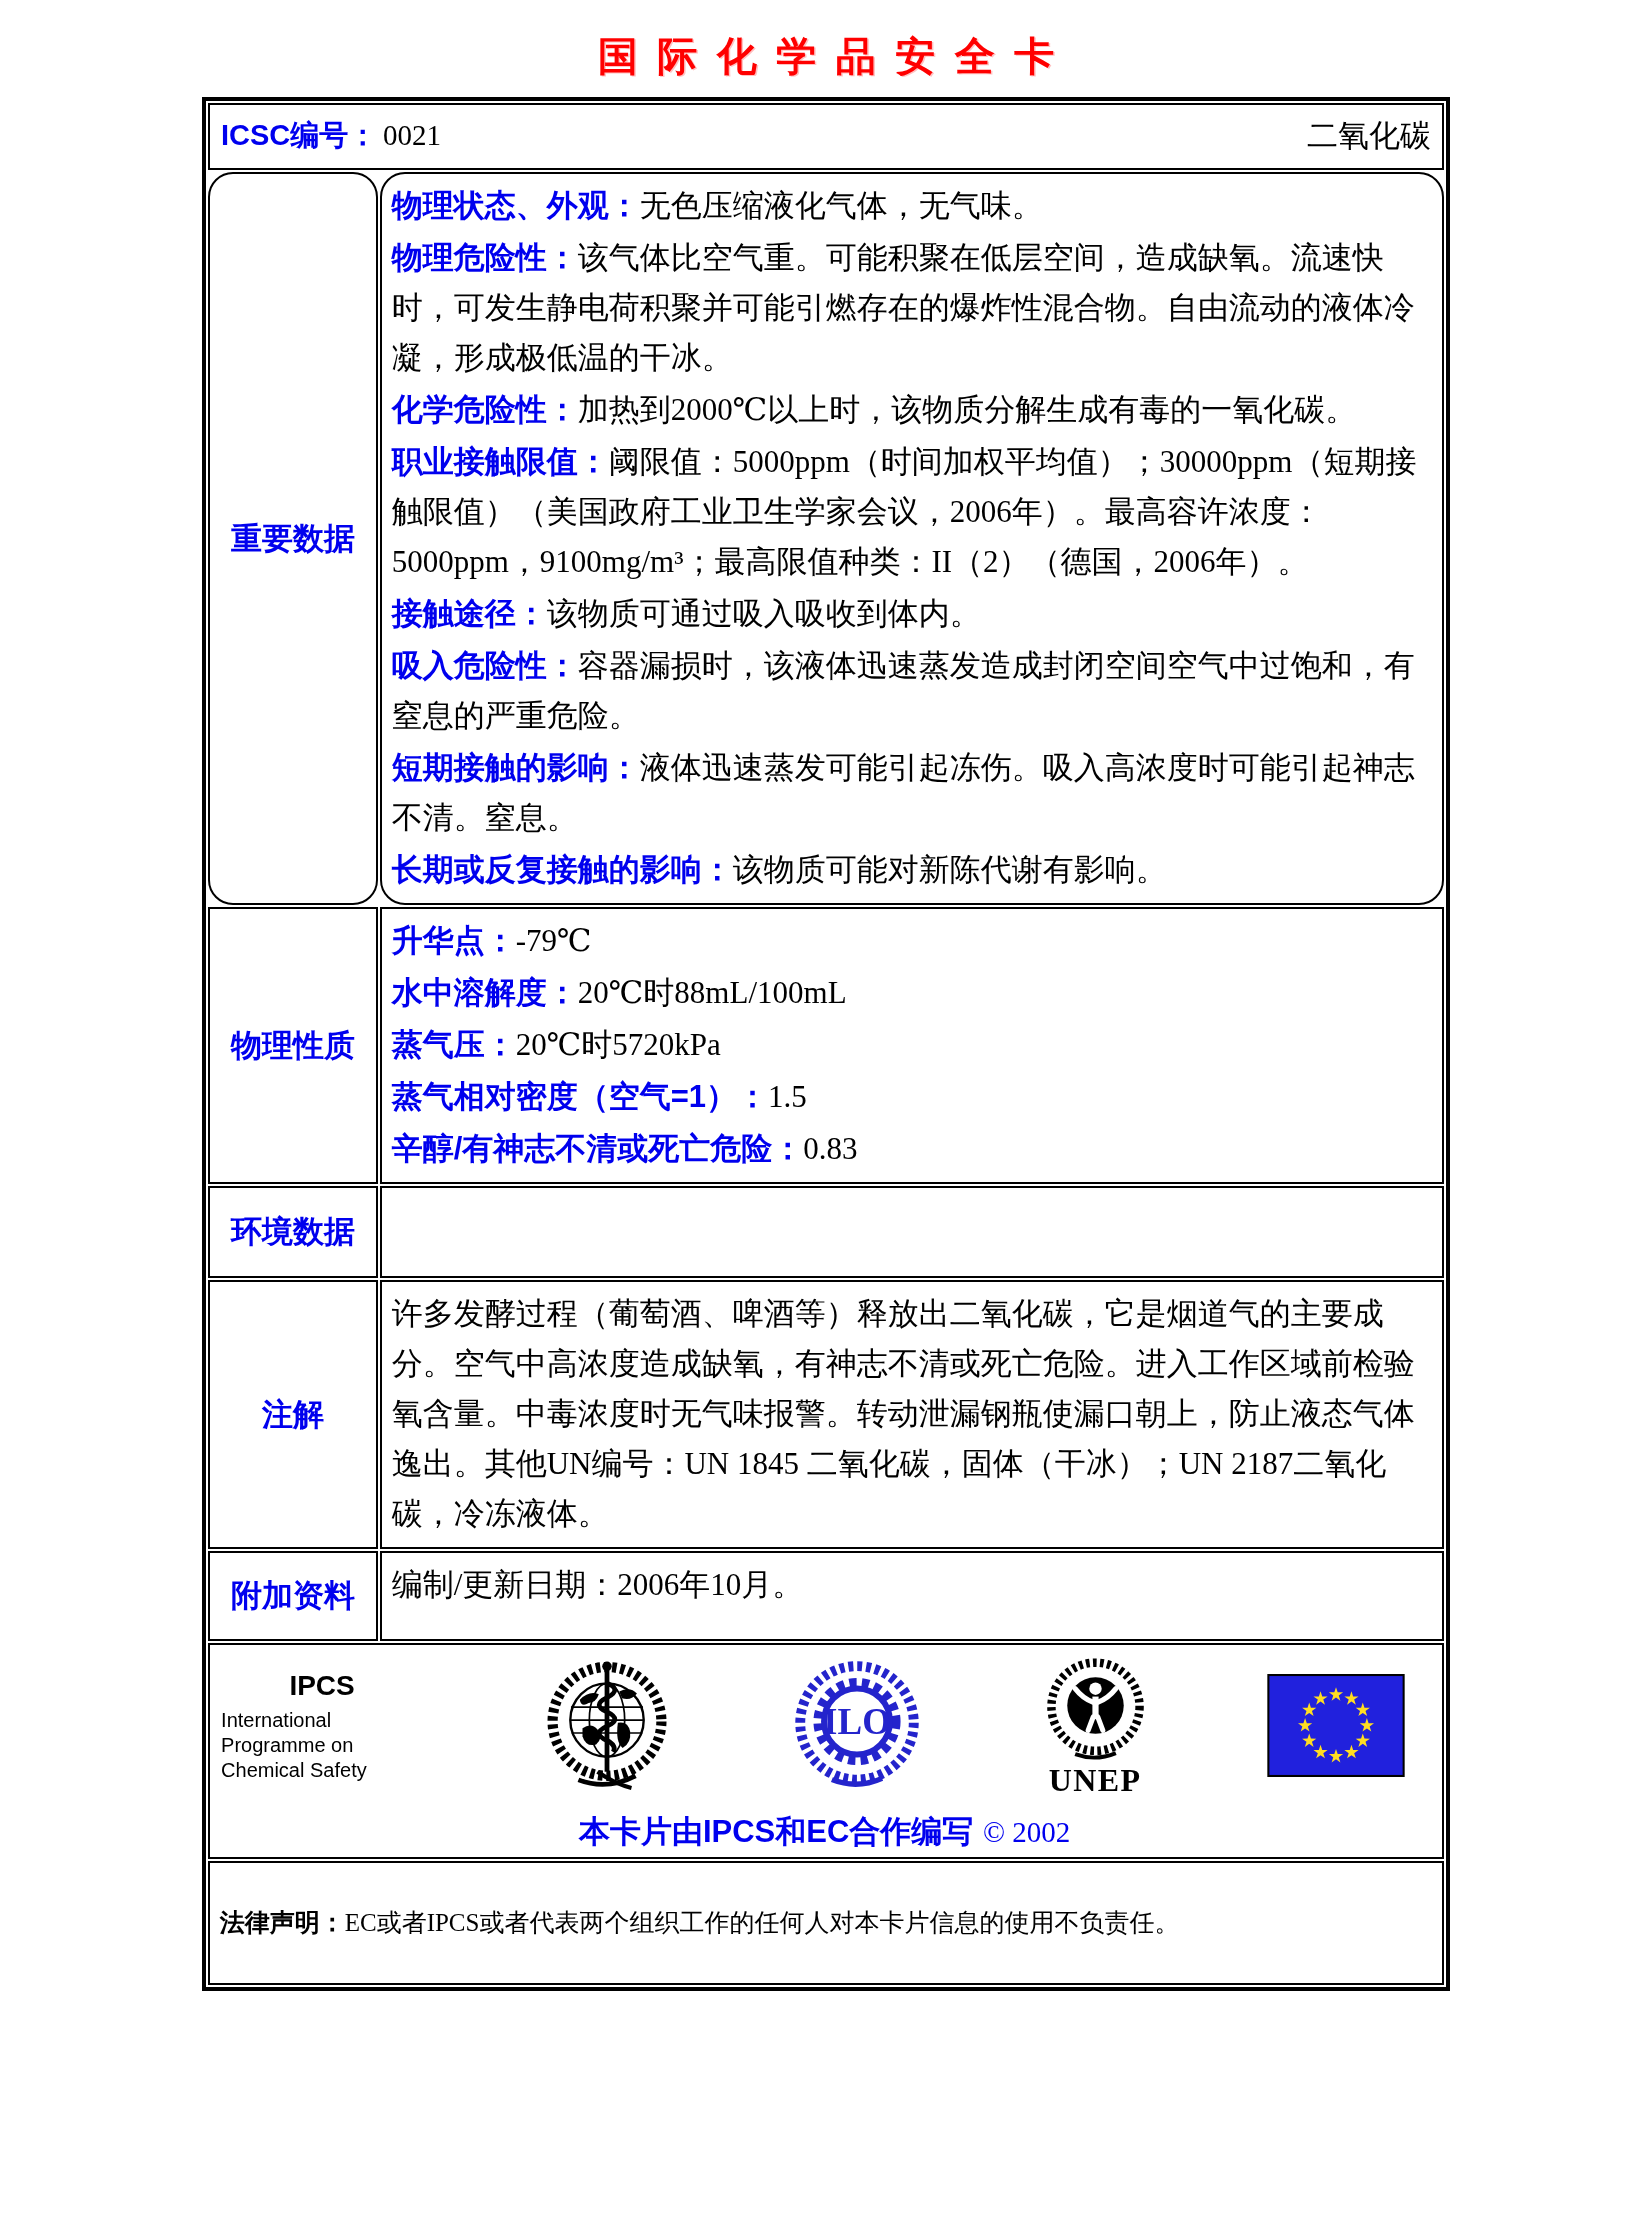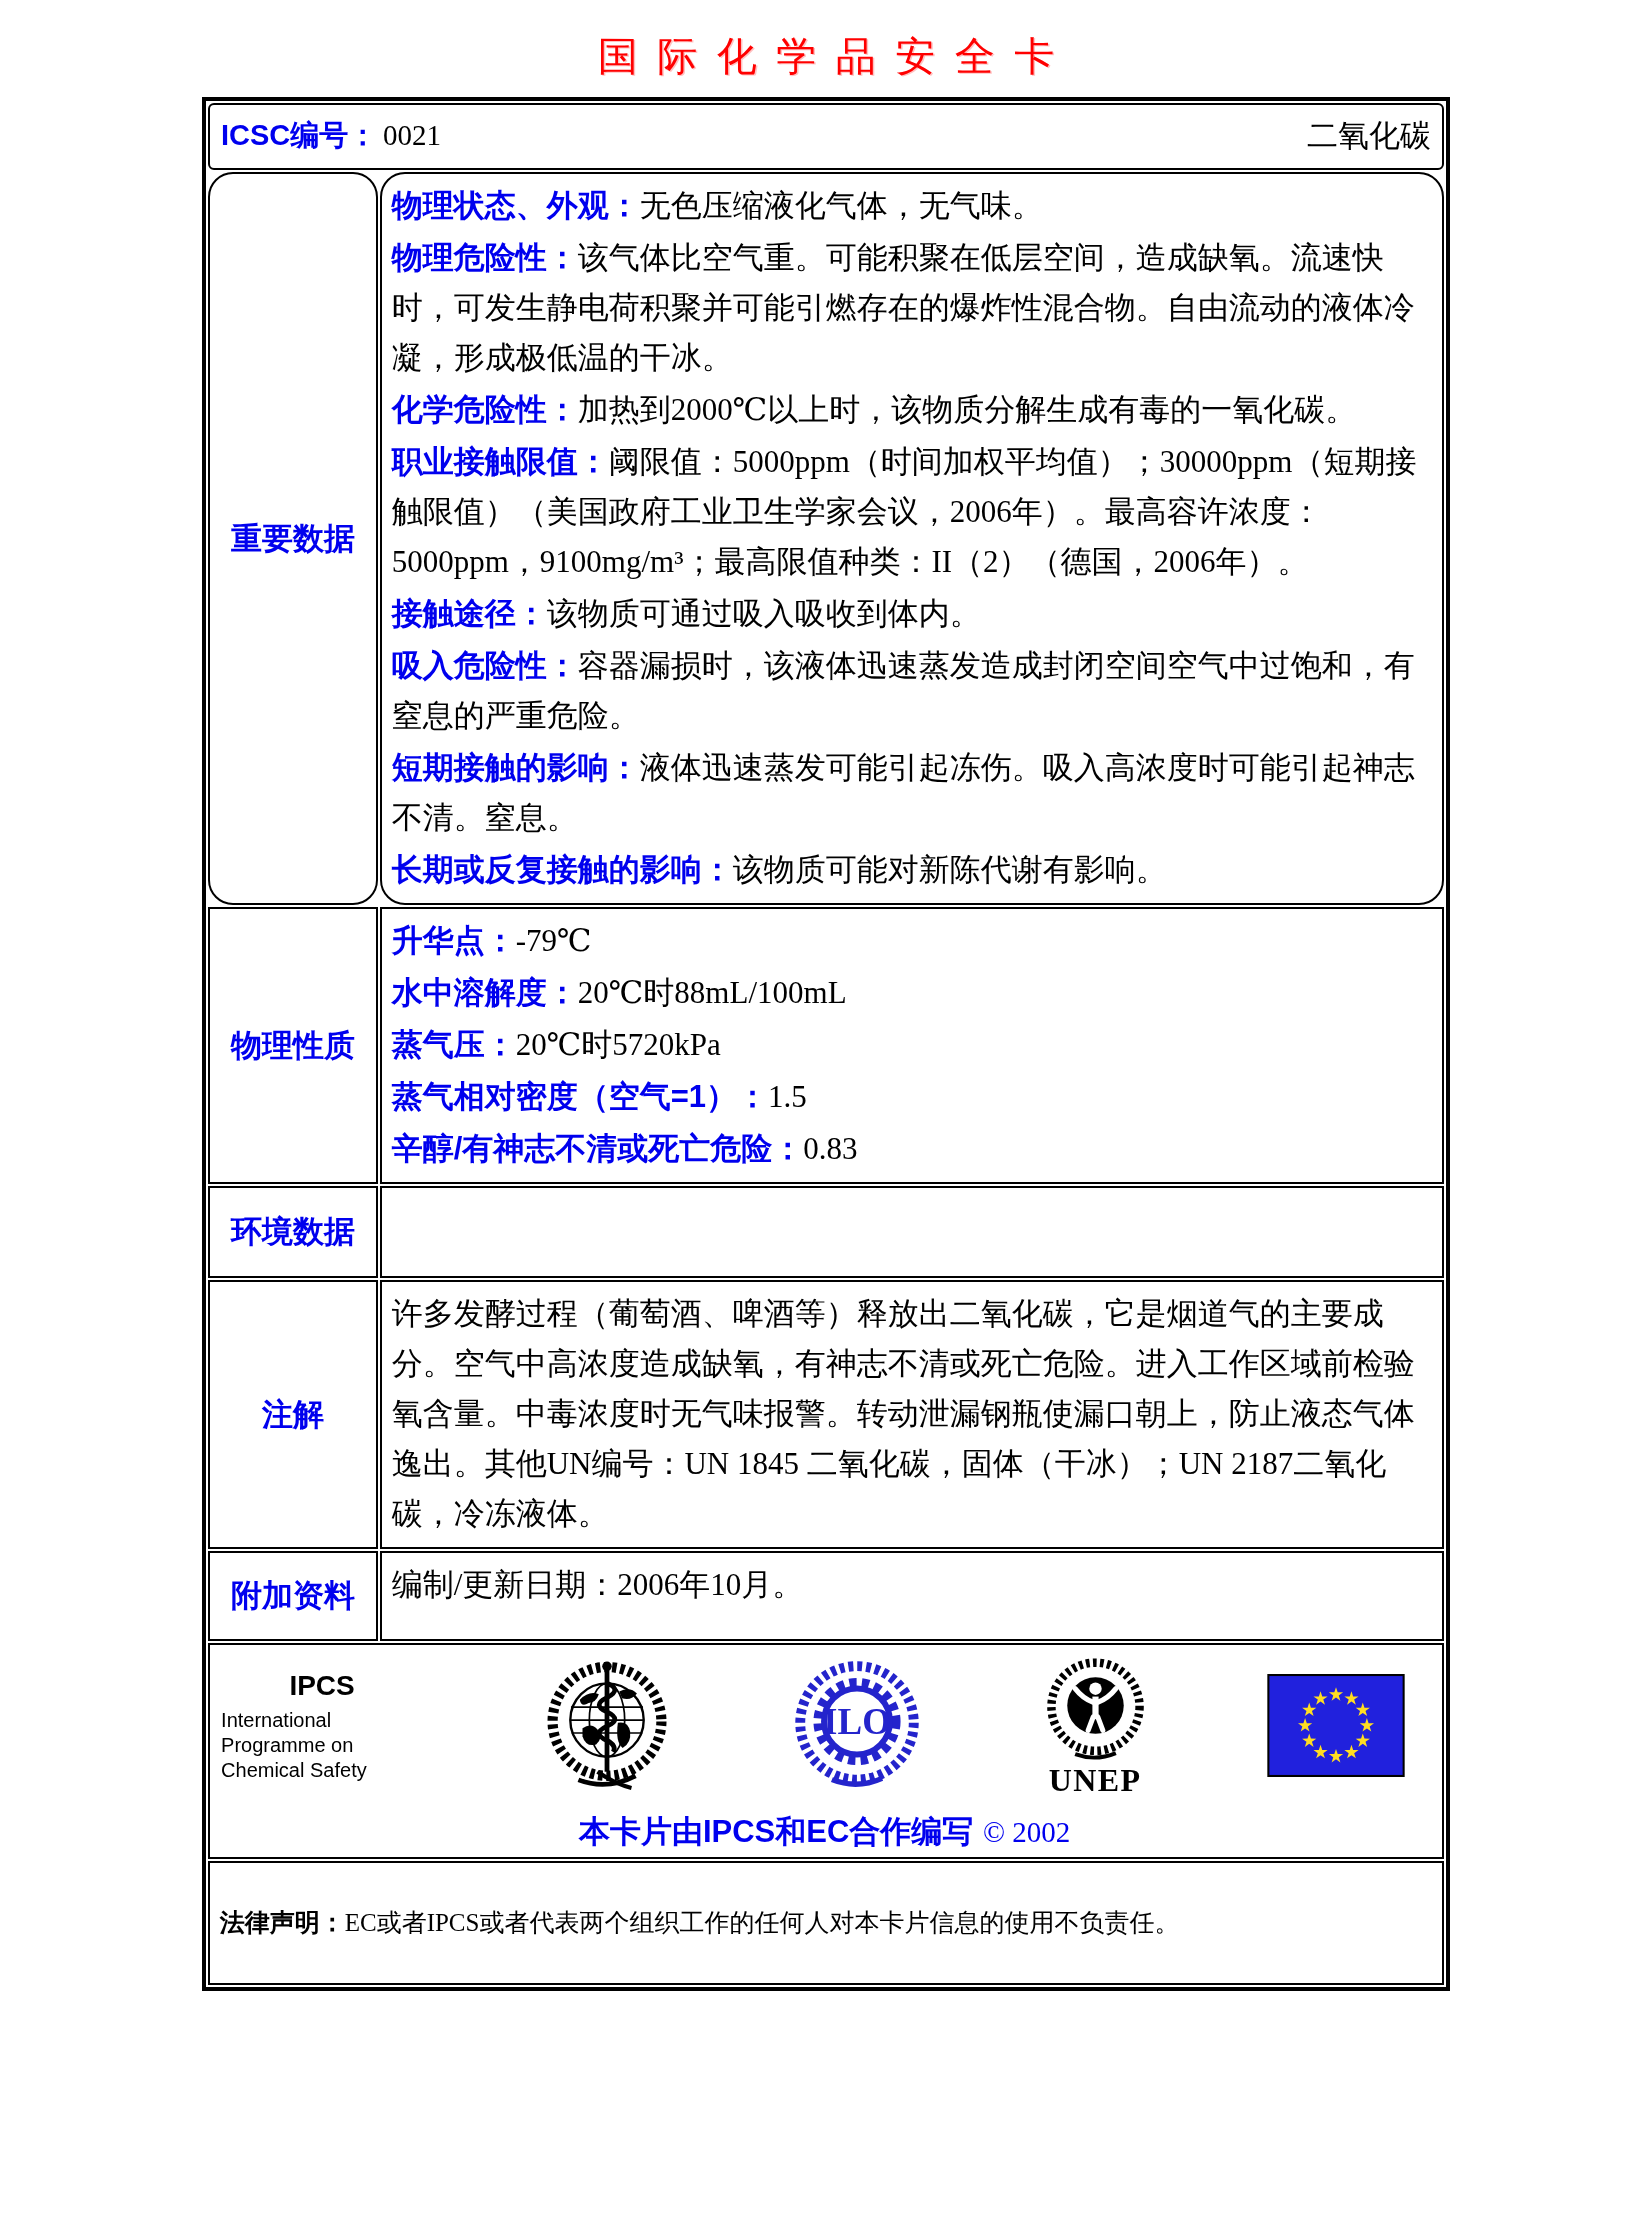--- a/index.html
+++ b/index.html
@@ -15,21 +15,21 @@
     width:1652px;
     min-height:2227px;
     background:#ffffff;
     font-family:"Liberation Serif","DejaVu Serif",serif;
     color:#000;
   }
   .title{
     margin:35px 0 19.5px 0;
     text-align:center;
     font-family:"Liberation Sans","DejaVu Sans",sans-serif;
-    font-weight:normal;
+    font-weight:bold;
     font-size:40px;
     line-height:1.05;
     letter-spacing:19.5px;
     text-indent:19.5px;
     color:var(--title-red);
     text-shadow:1.4px 1.4px 0 rgba(255,120,120,.45);
   }
   table.card{
     width:1248px;
     margin:0 auto;
@@ -70,21 +70,21 @@
     padding:7px 9.7px 5.6px 9.7px;
   }
   .entry{margin:0 0 2.1px 0;}
   .entry .k{
     color:var(--accent-blue);
     font-weight:bold;
     font-family:"Liberation Sans","DejaVu Sans",sans-serif;
   }
   .entry .v{color:#000;}
 
-  td.head-cell{vertical-align:middle;padding:4.2px 11px;border-radius:6px;}
+  td.head-cell{vertical-align:middle;padding:4.2px 11px;}
   .head-flex{display:flex;justify-content:space-between;align-items:center;}
   .head-label{
     color:var(--accent-blue);
     font-family:"Liberation Sans","DejaVu Sans",sans-serif;
     font-weight:bold;
     font-size:29px;
   }
   .head-number{font-size:29px;margin-left:5.6px;}
   .head-right{font-size:31px;}
 

